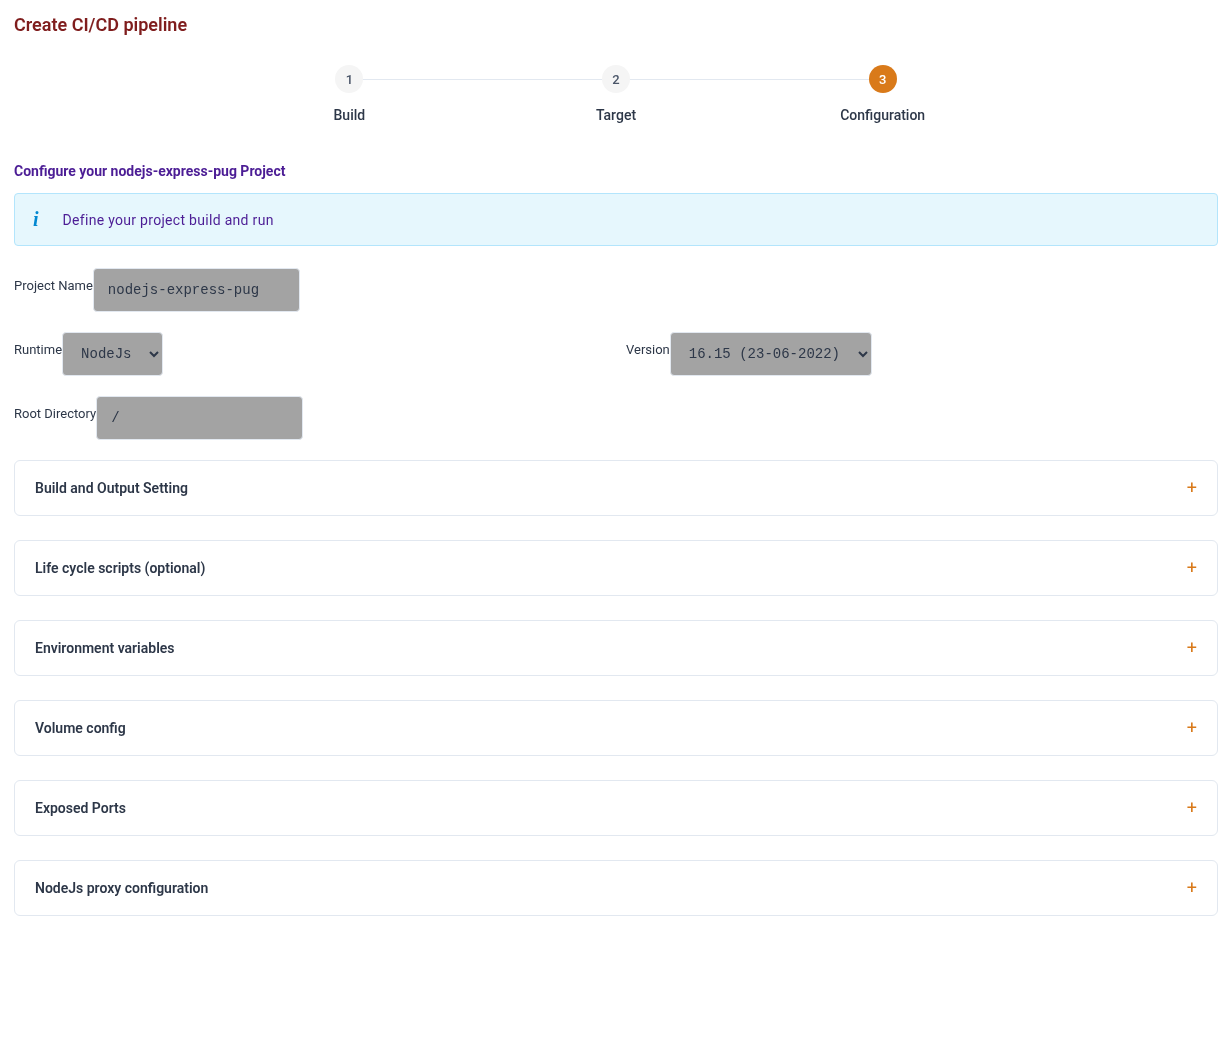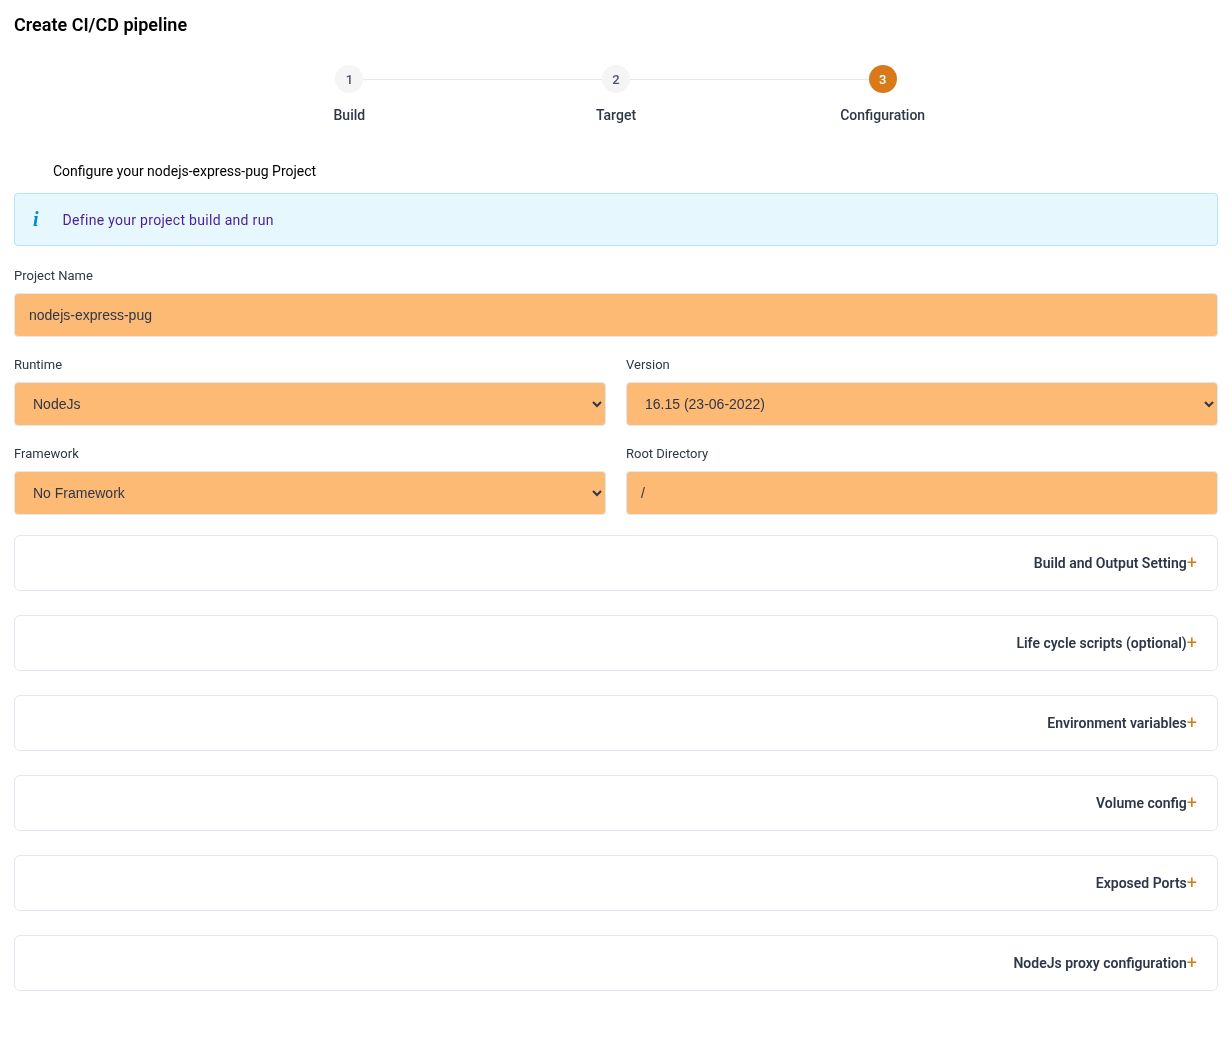--- a/index.html
+++ b/index.html
@@ -11,21 +11,21 @@
       font-family: -apple-system, BlinkMacSystemFont, "Segoe UI", Roboto, "Helvetica Neue", Arial, sans-serif;
       background: #ffffff;
       color: #2d3748;
       padding: 14px;
       font-size: 14px;
     }
     .page-title {
       font-size: 18px;
       font-weight: 600;
       margin-bottom: 30px;
-      color: #000000;
+      color: #7f1d1d;
     }
     .stepper {
       display: flex;
       justify-content: center;
       align-items: flex-start;
       margin-bottom: 40px;
       position: relative;
       max-width: 800px;
       margin-left: auto;
       margin-right: auto;
@@ -68,24 +68,23 @@
       background: #e2e8f0;
       width: 100%;
       left: 50%;
       z-index: 1;
     }
     .step:last-child .step-line {
       display: none;
     }
     .section-heading {
       font-size: 14px;
-      font-weight: 400;
+      font-weight: 700;
       margin-bottom: 14px;
-      color: #000000;
-      margin-left: 39px;
+      color: #4c1d95;
     }
     .info-box {
       background: #e6f7fd;
       border: 1px solid #b3e5fc;
       border-radius: 4px;
       padding: 14px 18px;
       display: flex;
       align-items: center;
       gap: 24px;
       margin-bottom: 22px;
@@ -103,47 +102,48 @@
       letter-spacing: 0.3px;
     }
     .form-row {
       display: flex;
       gap: 20px;
       margin-bottom: 20px;
     }
     .form-group {
       flex: 1;
       display: flex;
-      flex-direction: column;
+      flex-direction: row;
+      align-items: center;
     }
     .form-label {
       font-size: 13px;
       color: #2d3748;
       margin-bottom: 10px;
       font-weight: 400;
     }
     .form-input, .form-select {
       height: 44px;
       border: 1px solid #e2e8f0;
       border-radius: 4px;
       padding: 0 14px;
       font-size: 14px;
       color: #2d3748;
-      background: #fdba74;
-      font-family: Liberation Sans, sans-serif;
+      background: #a3a3a3;
+      font-family: Liberation Mono, monospace;
     }
     .form-select {
       appearance: auto;
     }
     .accordion {
       border: 1px solid #e2e8f0;
       border-radius: 6px;
       padding: 18px 20px;
       display: flex;
-      justify-content: flex-end;
+      justify-content: space-between;
       align-items: center;
       margin-bottom: 24px;
       cursor: pointer;
     }
     .accordion-title {
       font-size: 14px;
       font-weight: 600;
       color: #2d3748;
     }
     .accordion-plus {
@@ -203,26 +203,20 @@
   <div class="form-group">
     <label class="form-label">Version</label>
     <select class="form-select">
       <option>16.15 (23-06-2022)</option>
     </select>
   </div>
 </div>
 
 <div class="form-row">
   <div class="form-group">
-    <label class="form-label">Framework</label>
-    <select class="form-select">
-      <option>No Framework</option>
-    </select>
-  </div>
-  <div class="form-group">
     <label class="form-label">Root Directory</label>
     <input type="text" class="form-input" value="/" style="">
   </div>
 </div>
 
 <div class="accordion-group">
   <div class="accordion">
     <span class="accordion-title">Build and Output Setting</span>
     <span class="accordion-plus">+</span>
   </div>

